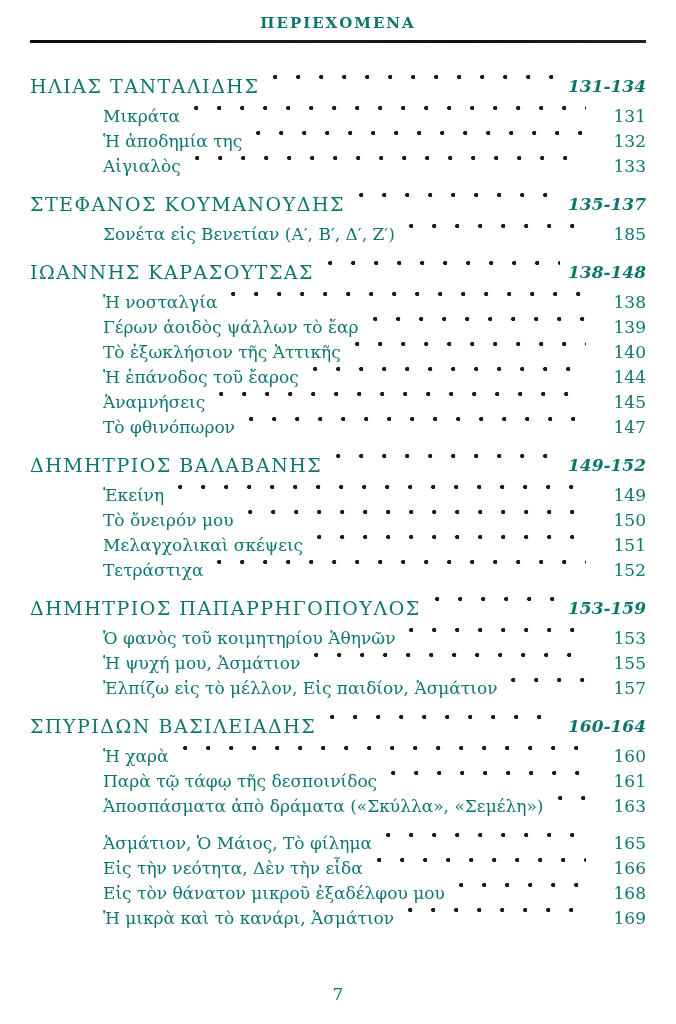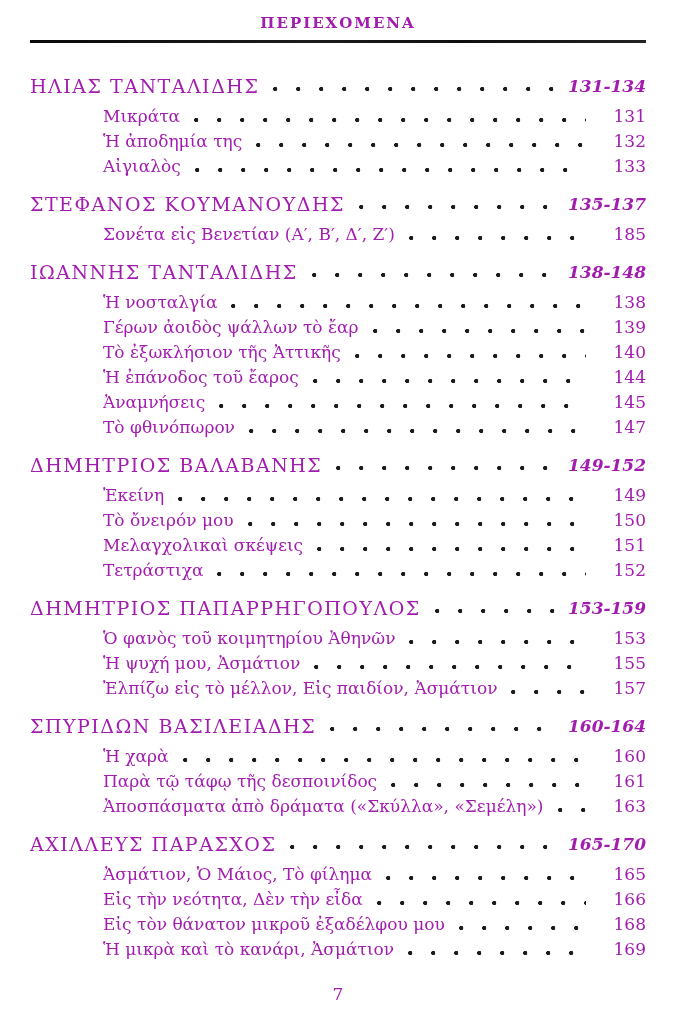--- a/index.html
+++ b/index.html
@@ -9,41 +9,41 @@
   }
   .page {
     position: relative;
     width: 676px;
     height: 1024px;
     margin: 0 auto;
     background: #ffffff;
     box-sizing: border-box;
     padding: 13px 30px 0 30px;
     font-family: "DejaVu Serif", "Liberation Serif", serif;
-    color: #a21caf;
+    color: #0f766e;
     overflow: hidden;
   }
   .masthead {
     text-align: center;
     font-size: 15px;
     font-weight: bold;
     letter-spacing: 2px;
     line-height: 20px;
   }
   .head-rule {
     height: 3px;
     margin-top: 7px;
     background: linear-gradient(90deg, #0a0a0a 0%, #1c1c1c 45%, #0f0f0f 70%, #222 100%);
   }
   .toc { }
   .toc-section { margin-top: 12px; }
   .toc-section:first-child { margin-top: 30px; }
   .row {
     display: flex;
-    align-items: flex-end;
+    align-items: flex-start;
   }
   .head-row {
     line-height: 26px;
     margin-bottom: 5px;
   }
   .stitle {
     font-size: 19px;
     letter-spacing: 1.5px;
     white-space: nowrap;
   }
@@ -131,21 +131,21 @@
   <div class="row entry-row">
     <span class="etitle">Σονέτα εἰς Βενετίαν (Α′, Β′, Δ′, Ζ′)</span>
     <span class="dots"></span>
     <span class="pg">185</span>
   </div>
 </div>
   </section>
 
   <section class="toc-section">
     <div class="row head-row">
-      <span class="stitle">ΙΩΑΝΝΗΣ ΤΑΝΤΑΛΙΔΗΣ</span>
+      <span class="stitle">ΙΩΑΝΝΗΣ ΚΑΡΑΣΟΥΤΣΑΣ</span>
       <span class="dots"></span>
       <span class="range">138-148</span>
     </div>
     <div class="entries">
   <div class="row entry-row">
     <span class="etitle">Ἡ νοσταλγία</span>
     <span class="dots"></span>
     <span class="pg">138</span>
   </div>
 
@@ -262,25 +262,20 @@
 
   <div class="row entry-row">
     <span class="etitle">Ἀποσπάσματα ἀπὸ δράματα («Σκύλλα», «Σεμέλη»)</span>
     <span class="dots"></span>
     <span class="pg">163</span>
   </div>
 </div>
   </section>
 
   <section class="toc-section">
-    <div class="row head-row">
-      <span class="stitle">ΑΧΙΛΛΕΥΣ ΠΑΡΑΣΧΟΣ</span>
-      <span class="dots"></span>
-      <span class="range">165-170</span>
-    </div>
     <div class="entries">
   <div class="row entry-row">
     <span class="etitle">Ἀσμάτιον, Ὁ Μάιος, Τὸ φίλημα</span>
     <span class="dots"></span>
     <span class="pg">165</span>
   </div>
 
   <div class="row entry-row">
     <span class="etitle">Εἰς τὴν νεότητα, Δὲν τὴν εἶδα</span>
     <span class="dots"></span>

